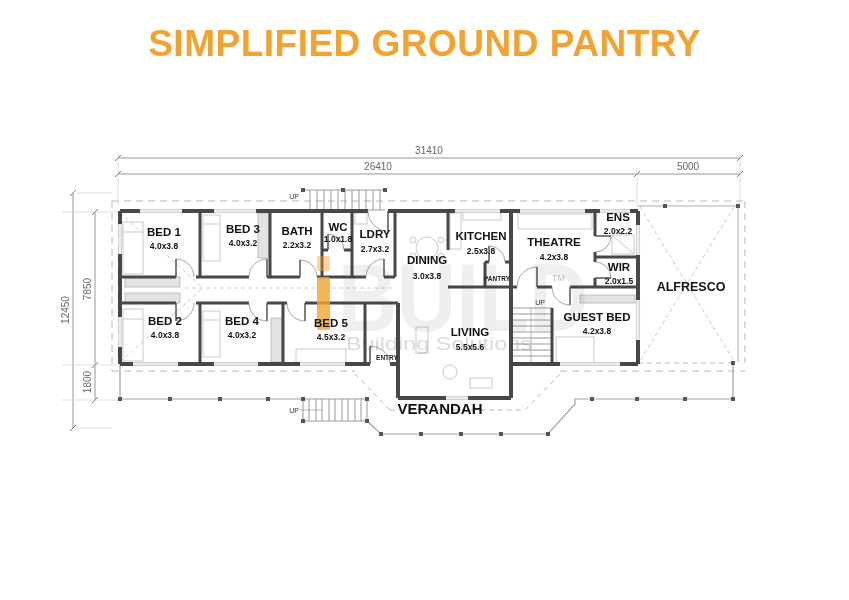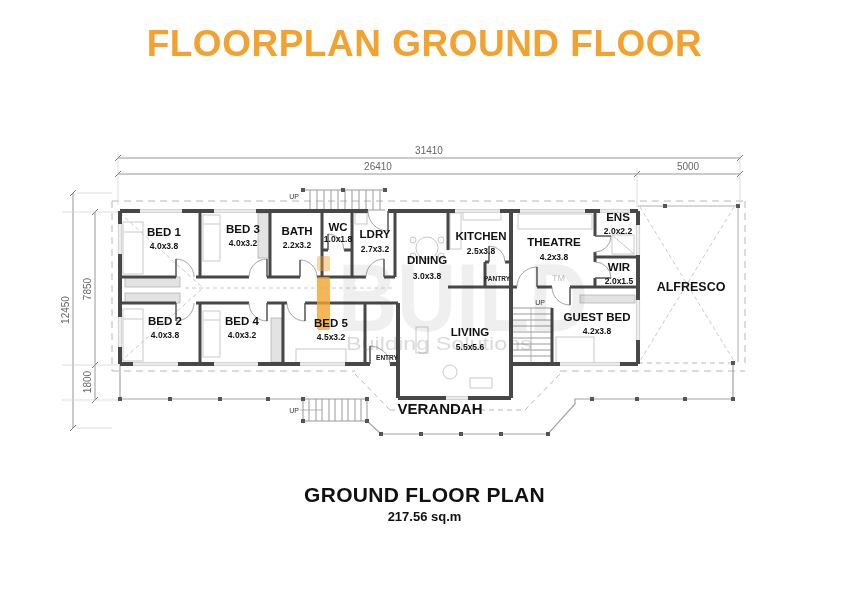--- a/index.html
+++ b/index.html
@@ -22,21 +22,21 @@
   .wm-build{font:700 96px "Liberation Sans",sans-serif;fill:#333;fill-opacity:.08;}
   .wm-tag{font:400 19px "Liberation Sans",sans-serif;fill:#555;fill-opacity:.22;}
   .wm-tm{font:400 9px "Liberation Sans",sans-serif;fill:#888;fill-opacity:.55;}
 </style>
 </head>
 <body>
 
 <div class="page">
 
   <div class="title">
-    <div>FLOORPLAN GROUND FLOOR</div>
+    <div>SIMPLIFIED GROUND PANTRY</div>
   </div>
 
   <svg width="849" height="600" viewBox="0 0 849 600">
 
     <g stroke="#b8b8b8" stroke-width="1" fill="none" stroke-dasharray="7,5">
       <path d="M112,201 H745 M112,201 V371 M745,201 V363 M112,371 H355 M560,371 H745"></path>
       <path d="M638,363 H733" stroke-dasharray="5,4"></path>
       <path d="M355,374 L390,410 M390,410 H525 M525,410 L560,374" stroke-dasharray="5,4"></path>
     </g>
 
@@ -231,18 +231,14 @@
 
     <g>
       <text class="tiny" x="497" y="281">PANTRY</text>
       <text class="tiny" x="387" y="360">ENTRY</text>
       <text class="up" x="299" y="199">UP</text>
       <text class="up" x="545" y="305">UP</text>
       <text class="up" x="299" y="413">UP</text>
     </g>
   </svg>
 
-  <div class="caption">
-    <div class="c1">GROUND FLOOR PLAN</div>
-    <div class="c2">217.56 sq.m</div>
-  </div>
 
 </div>
 
 </body></html>

